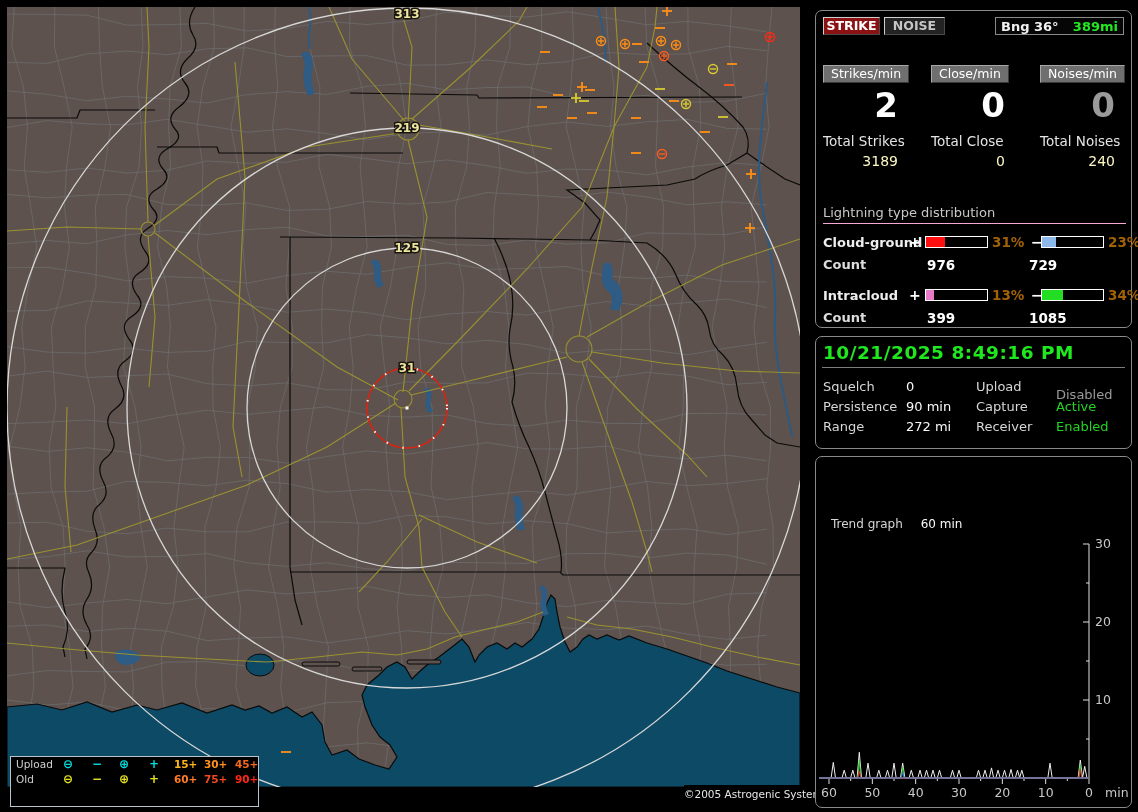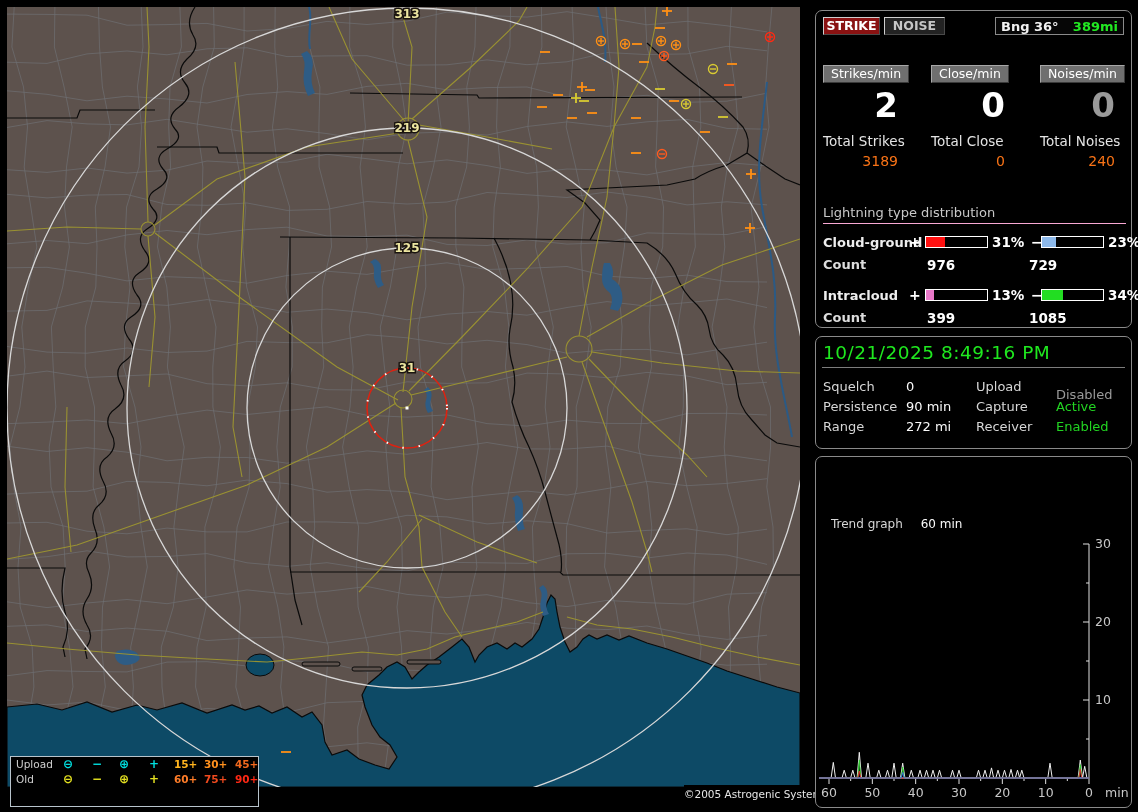--- a/index.html
+++ b/index.html
@@ -33,34 +33,34 @@
     display:flex;justify-content:space-between;align-items:center;padding:0 5px;box-sizing:border-box;
     font-size:13px;font-weight:bold;color:#f2f2f2;}
   .col{position:absolute;top:52px;height:120px;}
   .col1{left:0;width:95px;} .col2{left:107px;width:95px;} .col3{left:212px;width:100px;}
   .chip{display:inline-block;background:#6f6f6f;color:#fff;font-size:12.5px;line-height:14px;
     padding:1px 7px;border:1px solid;border-color:#a8a8a8 #3a3a3a #3a3a3a #a8a8a8;white-space:nowrap;}
   .c-pad1{padding-left:7px;} .c-pad2{padding-left:8px;} .c-pad3{padding-left:12px;}
   .bignum{font-size:34px;font-weight:bold;color:#fff;text-align:right;padding-right:13px;margin-top:2px;}
   .bignum.dim{color:#9a9a9a;}
   .totlab{font-size:13.5px;color:#e4e4e4;margin-top:8px;white-space:nowrap;}
-  .totval{font-size:14px;color:#f97316;text-align:right;padding-right:13px;margin-top:4px;}
+  .totval{font-size:14px;color:#fef9c3;text-align:right;padding-right:13px;margin-top:4px;}
   #dist{position:absolute;left:7px;top:194px;width:303px;}
   #dist-title{font-size:13px;color:#c8c8c8;border-bottom:1px solid #f9a8d4;padding-bottom:3px;}
   .drow{display:grid;grid-template-columns:86px 16px 63px 43px 10px 63px 22px;align-items:center;margin-top:10px;height:14px;}
   .crow{display:grid;grid-template-columns:104px 102px 1fr;margin-top:9px;height:14px;}
   .dlab{font-size:13px;font-weight:bold;color:#eee;white-space:nowrap;}
   .dsign{font-size:14px;font-weight:bold;color:#fff;}
   .bar{width:61px;height:10px;border:1px solid #fff;background:#000;display:block;}
   .bar i{display:block;height:100%;}
-  .dpct{font-size:13.5px;font-weight:bold;color:#ffffff;padding-left:4px;}
+  .dpct{font-size:13.5px;font-weight:bold;color:#a16207;padding-left:4px;}
   .cnum{font-size:13.5px;font-weight:bold;color:#fff;}
   .clab{font-size:13px;font-weight:bold;color:#ddd;}
   
-  #datetime{position:absolute;left:7px;top:5px;font-size:18.5px;font-weight:normal;letter-spacing:.5px;}
+  #datetime{position:absolute;left:7px;top:5px;font-size:18.5px;font-weight:bold;letter-spacing:.5px;}
   #date-rule{position:absolute;left:6px;top:30px;width:303px;border-bottom:1px solid #7d7d7d;}
   .kvgrid{position:absolute;left:7px;width:303px;display:grid;grid-template-columns:83px 70px 80px 1fr;
     grid-auto-rows:20px;font-size:13px;color:#d6d6d6;white-space:nowrap;}
   .kvgrid .val{color:#fafafa;}
   #mid-grid{top:42px;}
   #bot-grid{top:10px;}
   #trend-row{position:absolute;left:15px;top:60px;font-size:12px;color:#d6d6d6;}
   #trend-row .val{color:#fafafa;margin-left:14px;}
   #trend-svg{position:absolute;left:0;top:0;}
 </style>

